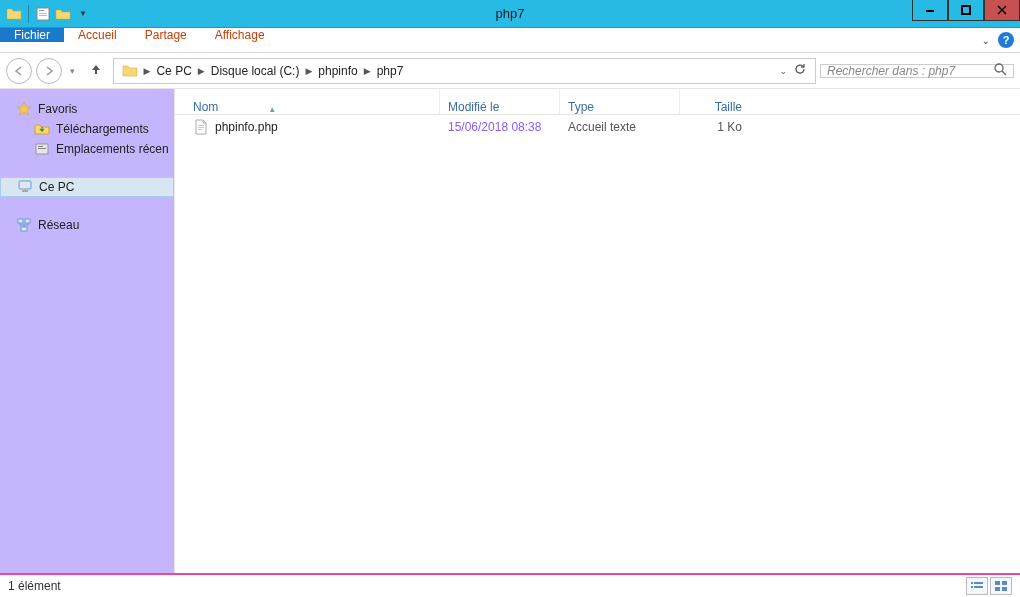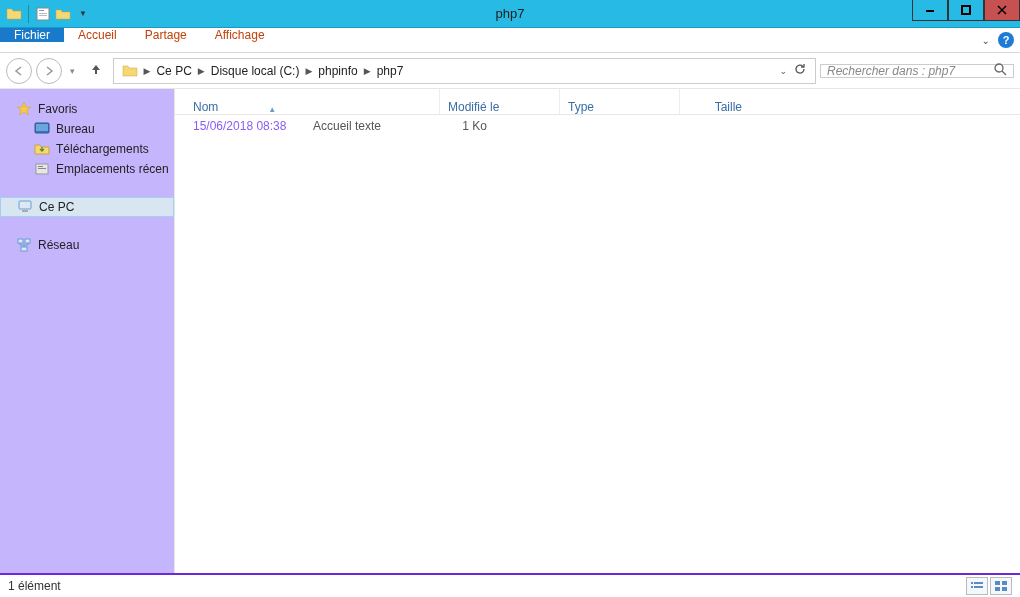--- a/index.html
+++ b/index.html
@@ -52,21 +52,21 @@
   .sort-tri { font-size: 8px; margin-left: 50px; color: #6a9cd2; }
   
   .rows { flex: 1; }
   .row { display: flex; align-items: center; padding: 4px 0 4px 10px; font-size: 12px; color: #222; }
   .row .cell-name { width: 255px; display: flex; align-items: center; gap: 6px; padding-left: 8px; }
   .row .cell-mod { width: 120px; color: #8b5cf6; padding-left:8px; }
   .row .cell-type { width: 120px; color: #555; padding-left:8px; }
   .row .cell-size { width: 70px; text-align: right; color: #555; padding-right:8px; }
   
   
-  .statusbar { height: 24px; border-top: 2px solid #6d28d9; display: flex; align-items: center; padding: 4px 8px; font-size: 12px; color: #333; background:#fff; }
+  .statusbar { height: 24px; border-top: 2px solid #ec4899; display: flex; align-items: center; padding: 4px 8px; font-size: 12px; color: #333; background:#fff; }
   .statusbar-right { margin-left: auto; display: flex; gap: 2px; }
   .view-btn { width: 22px; height: 18px; border: 1px solid #bbb; display:flex; align-items:center; justify-content:center; font-size:10px; color:#5a8cc2; background:#f4f8fc; }
 </style>
 </head>
 <body>
 
 <div class="titlebar">
   <div class="titlebar-qat">
     <span class="qat-icon">
       <svg width="16" height="16" viewBox="0 0 16 16">
@@ -180,29 +180,20 @@
         <span class="tree-icon">
           <svg width="16" height="16" viewBox="0 0 16 16">
               <path d="M8 1l2 5h5l-4 3 1.5 5L8 11l-4.5 3L5 9 1 6h5z" fill="#f7c948" stroke="#d4a020" stroke-width="0.5"></path>
             </svg>
         </span>
         <span>Favoris</span>
       </div>
       <div class="tree-item sub">
         <span class="tree-icon">
             <svg width="16" height="16" viewBox="0 0 16 16">
-              <rect x="1" y="2" width="14" height="10" rx="1" fill="#3c74b4" stroke="#2a5a92"></rect>
-              <rect x="2" y="3" width="12" height="7" fill="#6ba4de"></rect>
-            </svg>
-          </span>
-        <span>Bureau</span>
-      </div>
-      <div class="tree-item sub">
-        <span class="tree-icon">
-            <svg width="16" height="16" viewBox="0 0 16 16">
               <path d="M1 4h5l1 2h8v7H1z" fill="#f7d774" stroke="#caa43a"></path>
               <path d="M8 6v4m-2-2l2 2 2-2" fill="none" stroke="#4a8c3a" stroke-width="1.3"></path>
             </svg>
           </span>
         <span>Téléchargements</span>
       </div>
       <div class="tree-item sub">
         <span class="tree-icon">
             <svg width="16" height="16" viewBox="0 0 16 16">
               <rect x="2" y="3" width="12" height="10" fill="#e6e6e6" stroke="#999"></rect>
@@ -250,20 +241,32 @@
         </div>
       <div class="col col-type">
           <span>Type</span>
         </div>
       <div class="col col-size">
           <span>Taille</span>
         </div>
     </div>
     <div class="rows">
       <div class="row">
+        <div class="cell-name">
+          <span class="tree-icon">
+              <svg width="16" height="16" viewBox="0 0 16 16">
+                <path d="M3 1h7l3 3v11H3z" fill="#fff" stroke="#aaa"></path>
+                <path d="M10 1v3h3" fill="none" stroke="#aaa"></path>
+                <rect x="5" y="6" width="6" height="1" fill="#ccc"></rect>
+                <rect x="5" y="8" width="6" height="1" fill="#ccc"></rect>
+                <rect x="5" y="10" width="4" height="1" fill="#ccc"></rect>
+              </svg>
+            </span>
+          <span>phpinfo.php</span>
+        </div>
         <div class="cell-mod">15/06/2018 08:38</div>
         <div class="cell-type">Accueil texte</div>
         <div class="cell-size">1 Ko</div>
       </div>
     </div>
   </div>
 </div>
 
 <div class="statusbar">
   <span>1 élément</span>

